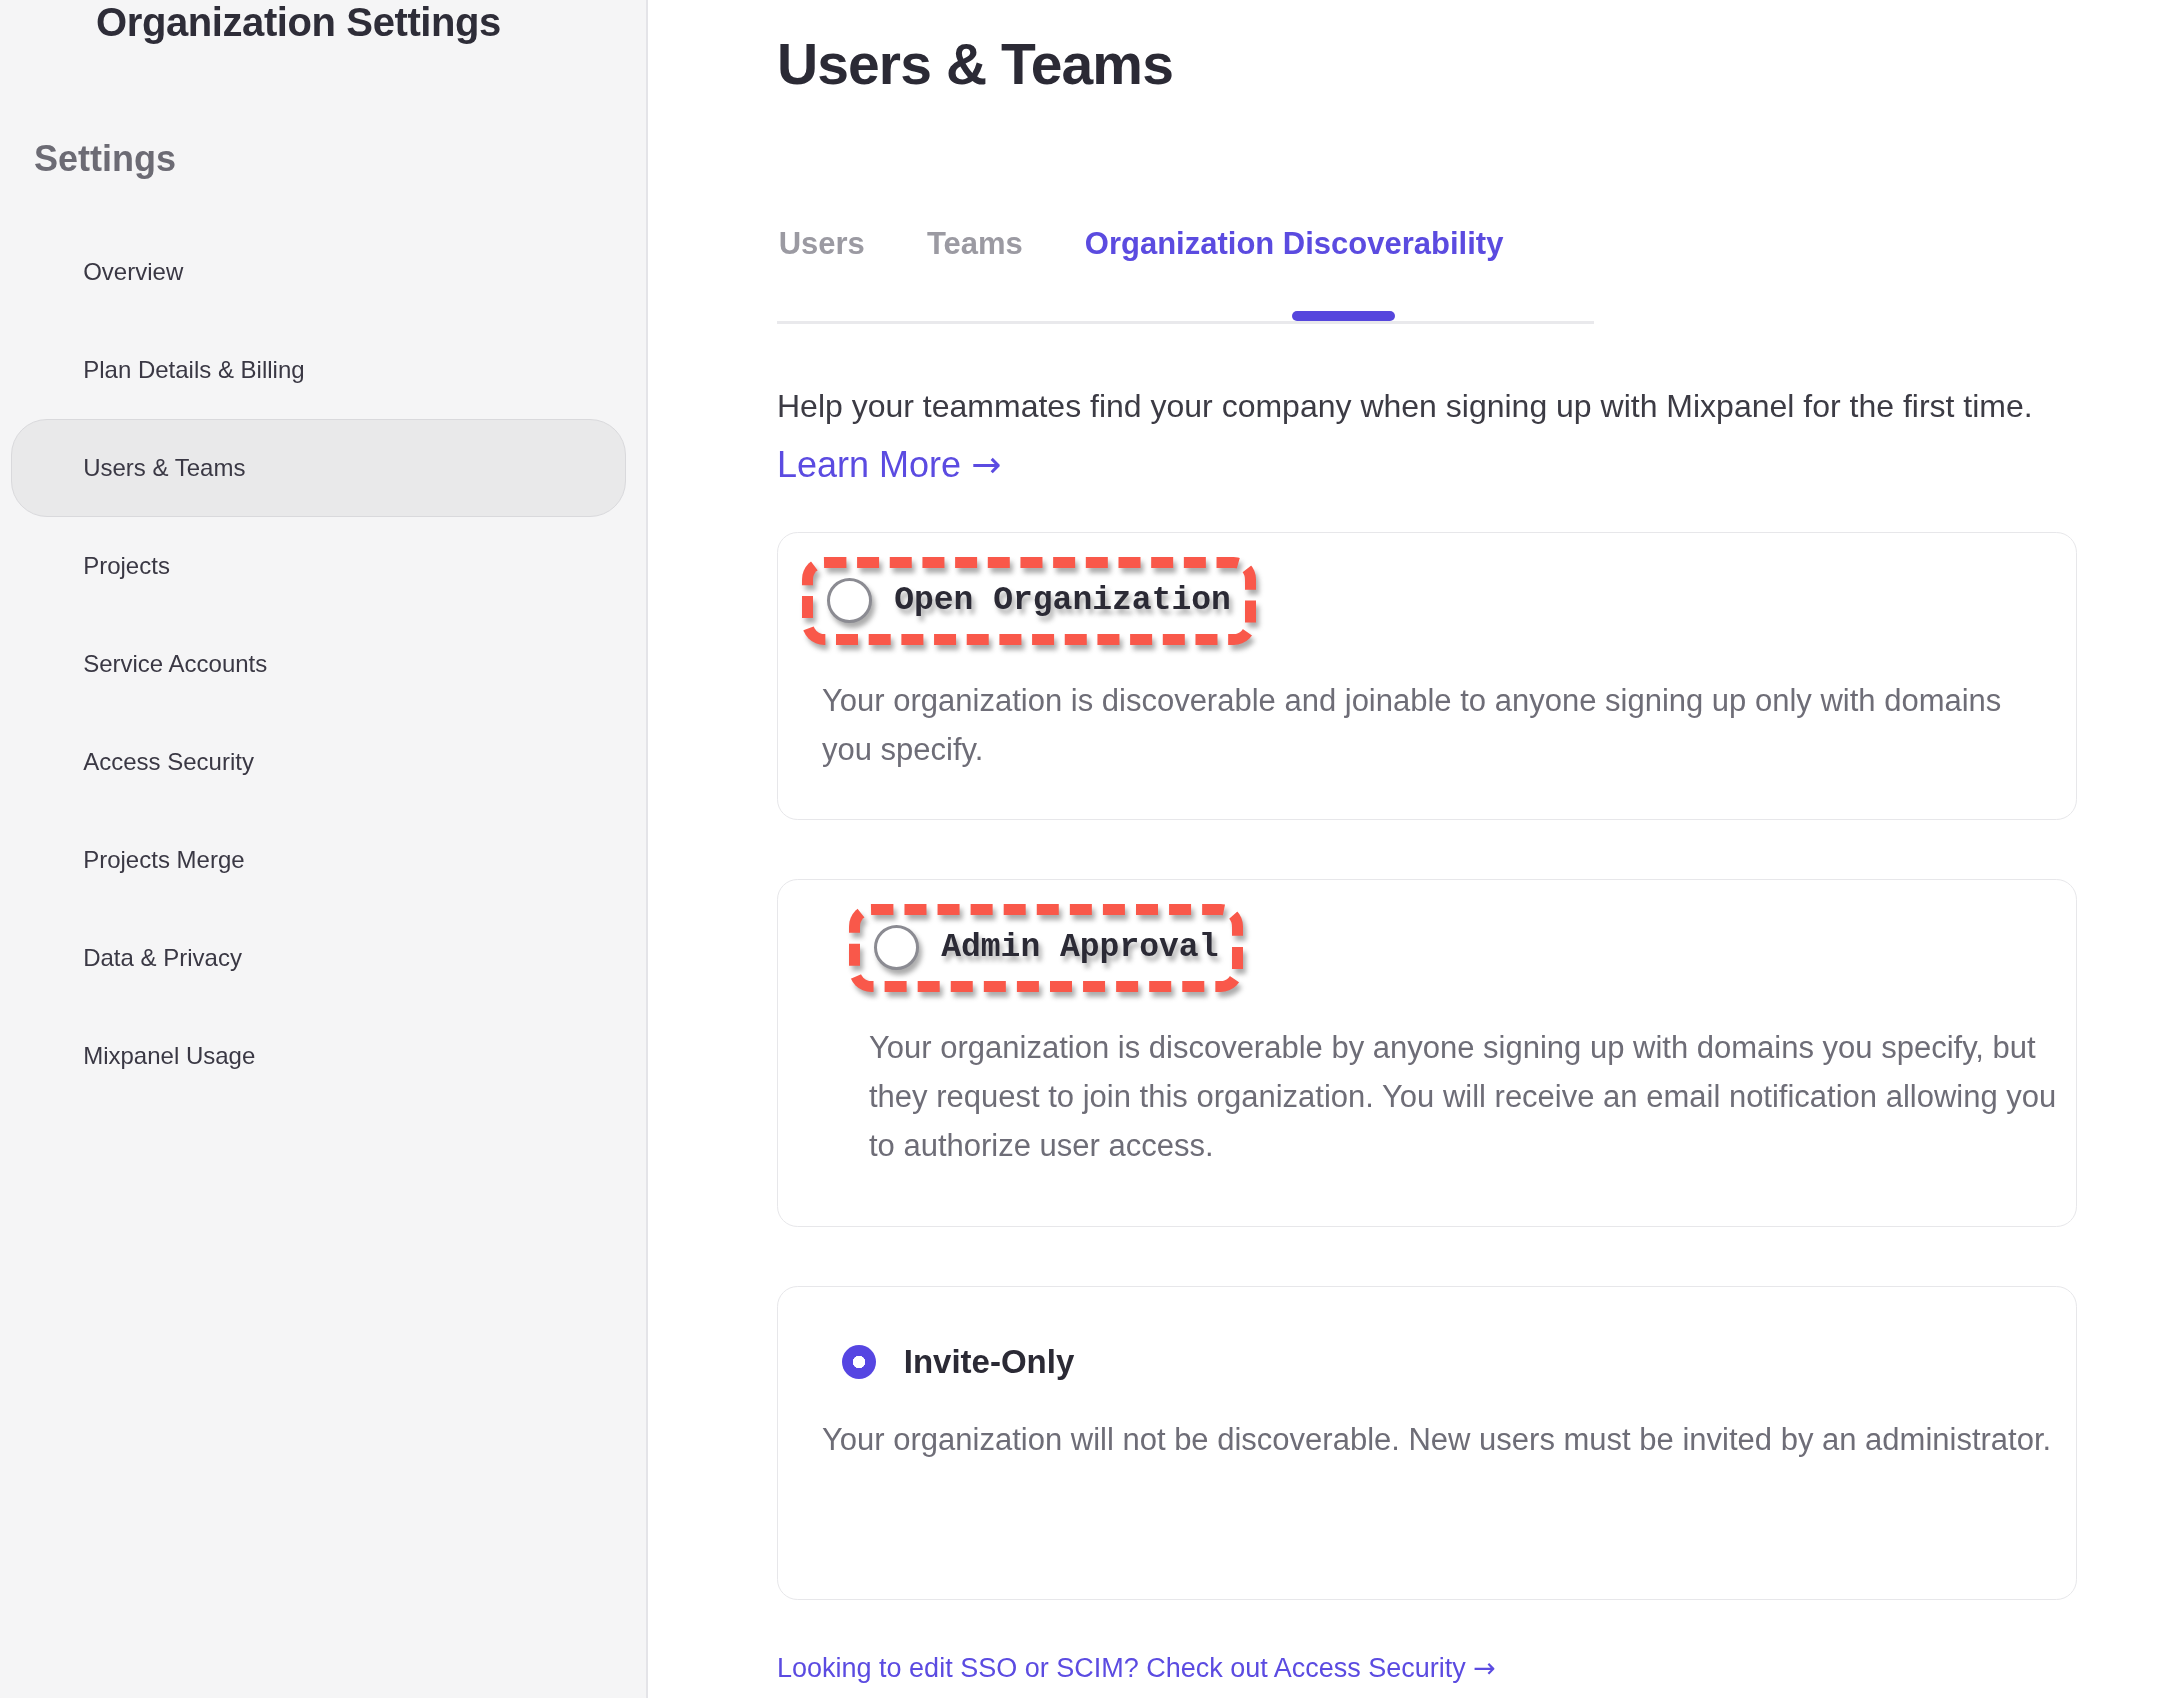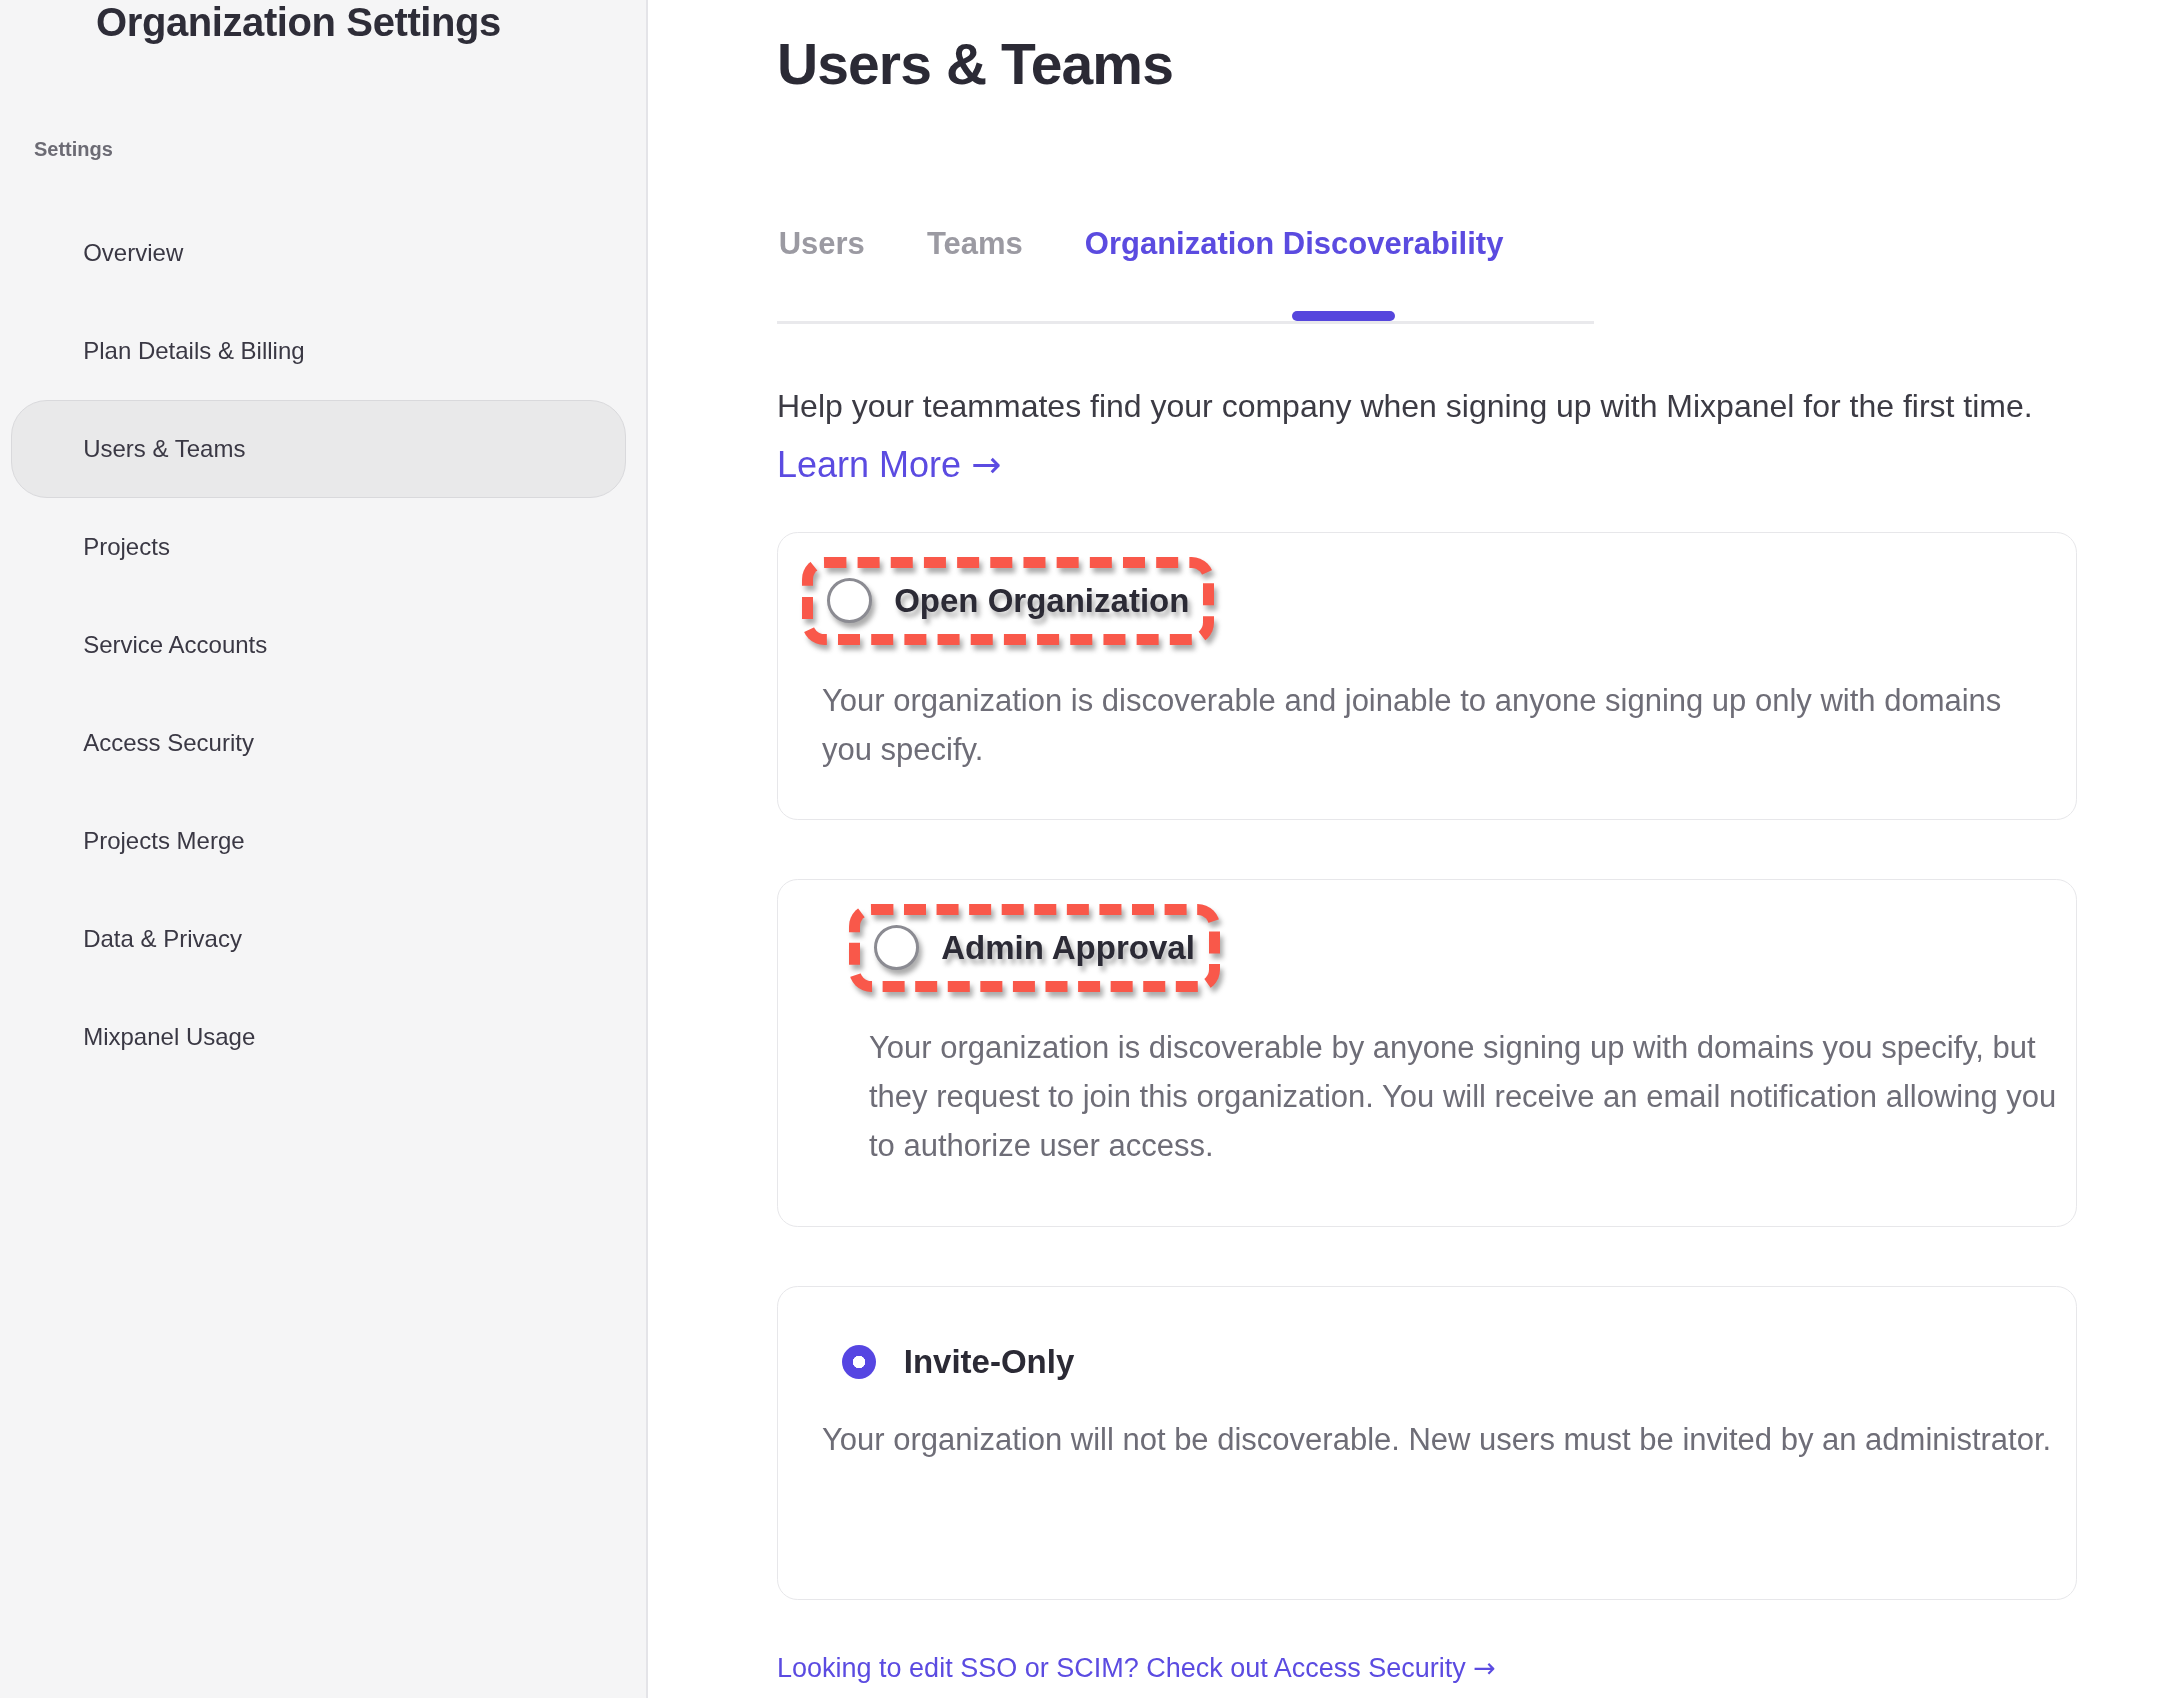--- a/index.html
+++ b/index.html
@@ -13,21 +13,21 @@
     width: 648px; min-width: 648px; height: 100%;
     background: #f5f5f6; border-right: 2.6px solid #e4e4e8;
   }
   .sidebar-title {
     margin-left: 96px;
     font-size: 40px; font-weight: 700; color: #2e2d38;
     letter-spacing: -0.4px;
   }
   .nav-section-label {
     margin: 93px 0 0 34px;
-    font-size: 20px; font-weight: 700; color: #6c6b74;
+    font-size: 36px; font-weight: 700; color: #6c6b74;
   }
   .nav-list { list-style: none; margin-top: 43px; }
   .nav-item {
     width: 615px; height: 98px; margin-left: 11.2px;
     display: flex; align-items: center;
     padding-left: 71px;
     font-size: 24px; color: #3a3844;
     border-radius: 36px; border: 1.7px solid transparent;
     cursor: pointer;
   }
@@ -75,20 +75,21 @@
   .card-2 { height: 348px; padding-left: 47px; }
   .card-3 { height: 314px; margin-bottom: 0; }
 
   .highlight-box {
     display: inline-flex; align-items: center;
     margin: 24px 0 0 24px;
     padding: 10.3px 13.8px;
     border: 11.2px dashed #f9584a; border-radius: 22.4px;
     filter: drop-shadow(3.4px 5.2px 2.6px rgba(70,70,70,0.45));
     background: transparent;
+    font-family: Liberation Mono, monospace;
   }
   .radio-row-plain {
     display: inline-flex; align-items: center;
     margin: 53px 0 0 59px;
   }
 
   .radio {
     display: inline-block; border-radius: 50%; cursor: pointer; flex: none;
   }
   .radio.unchecked {

